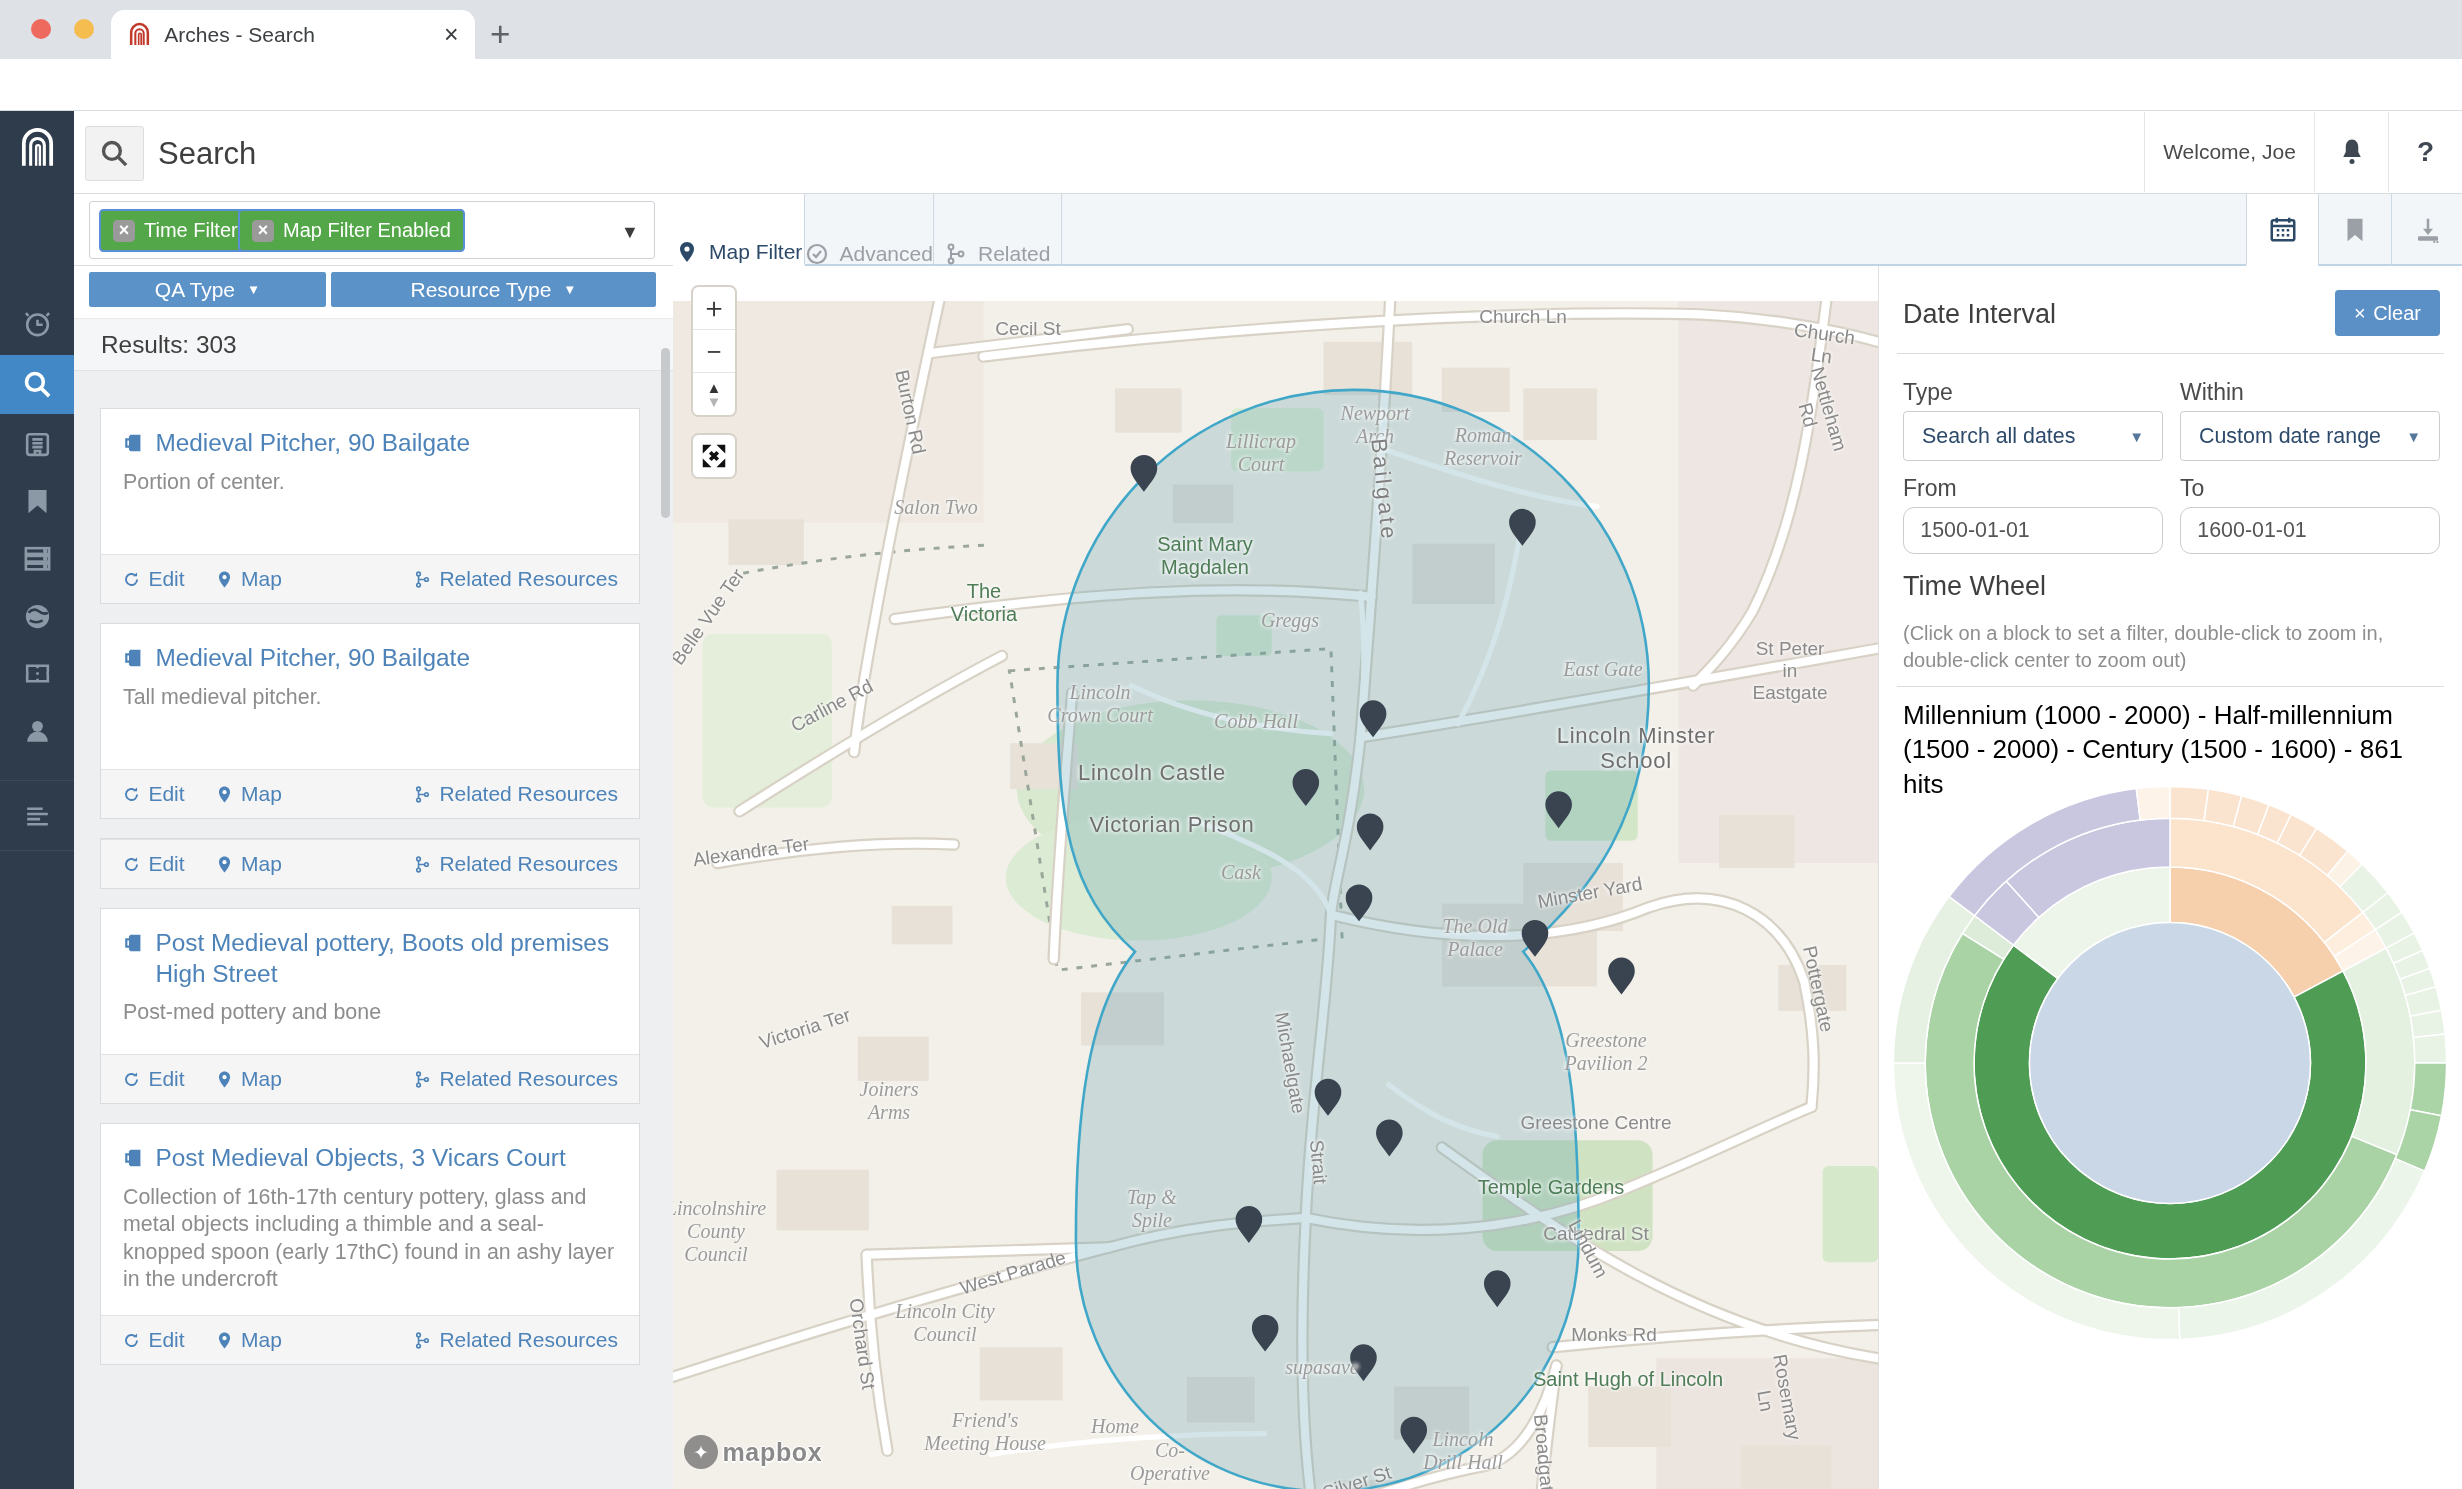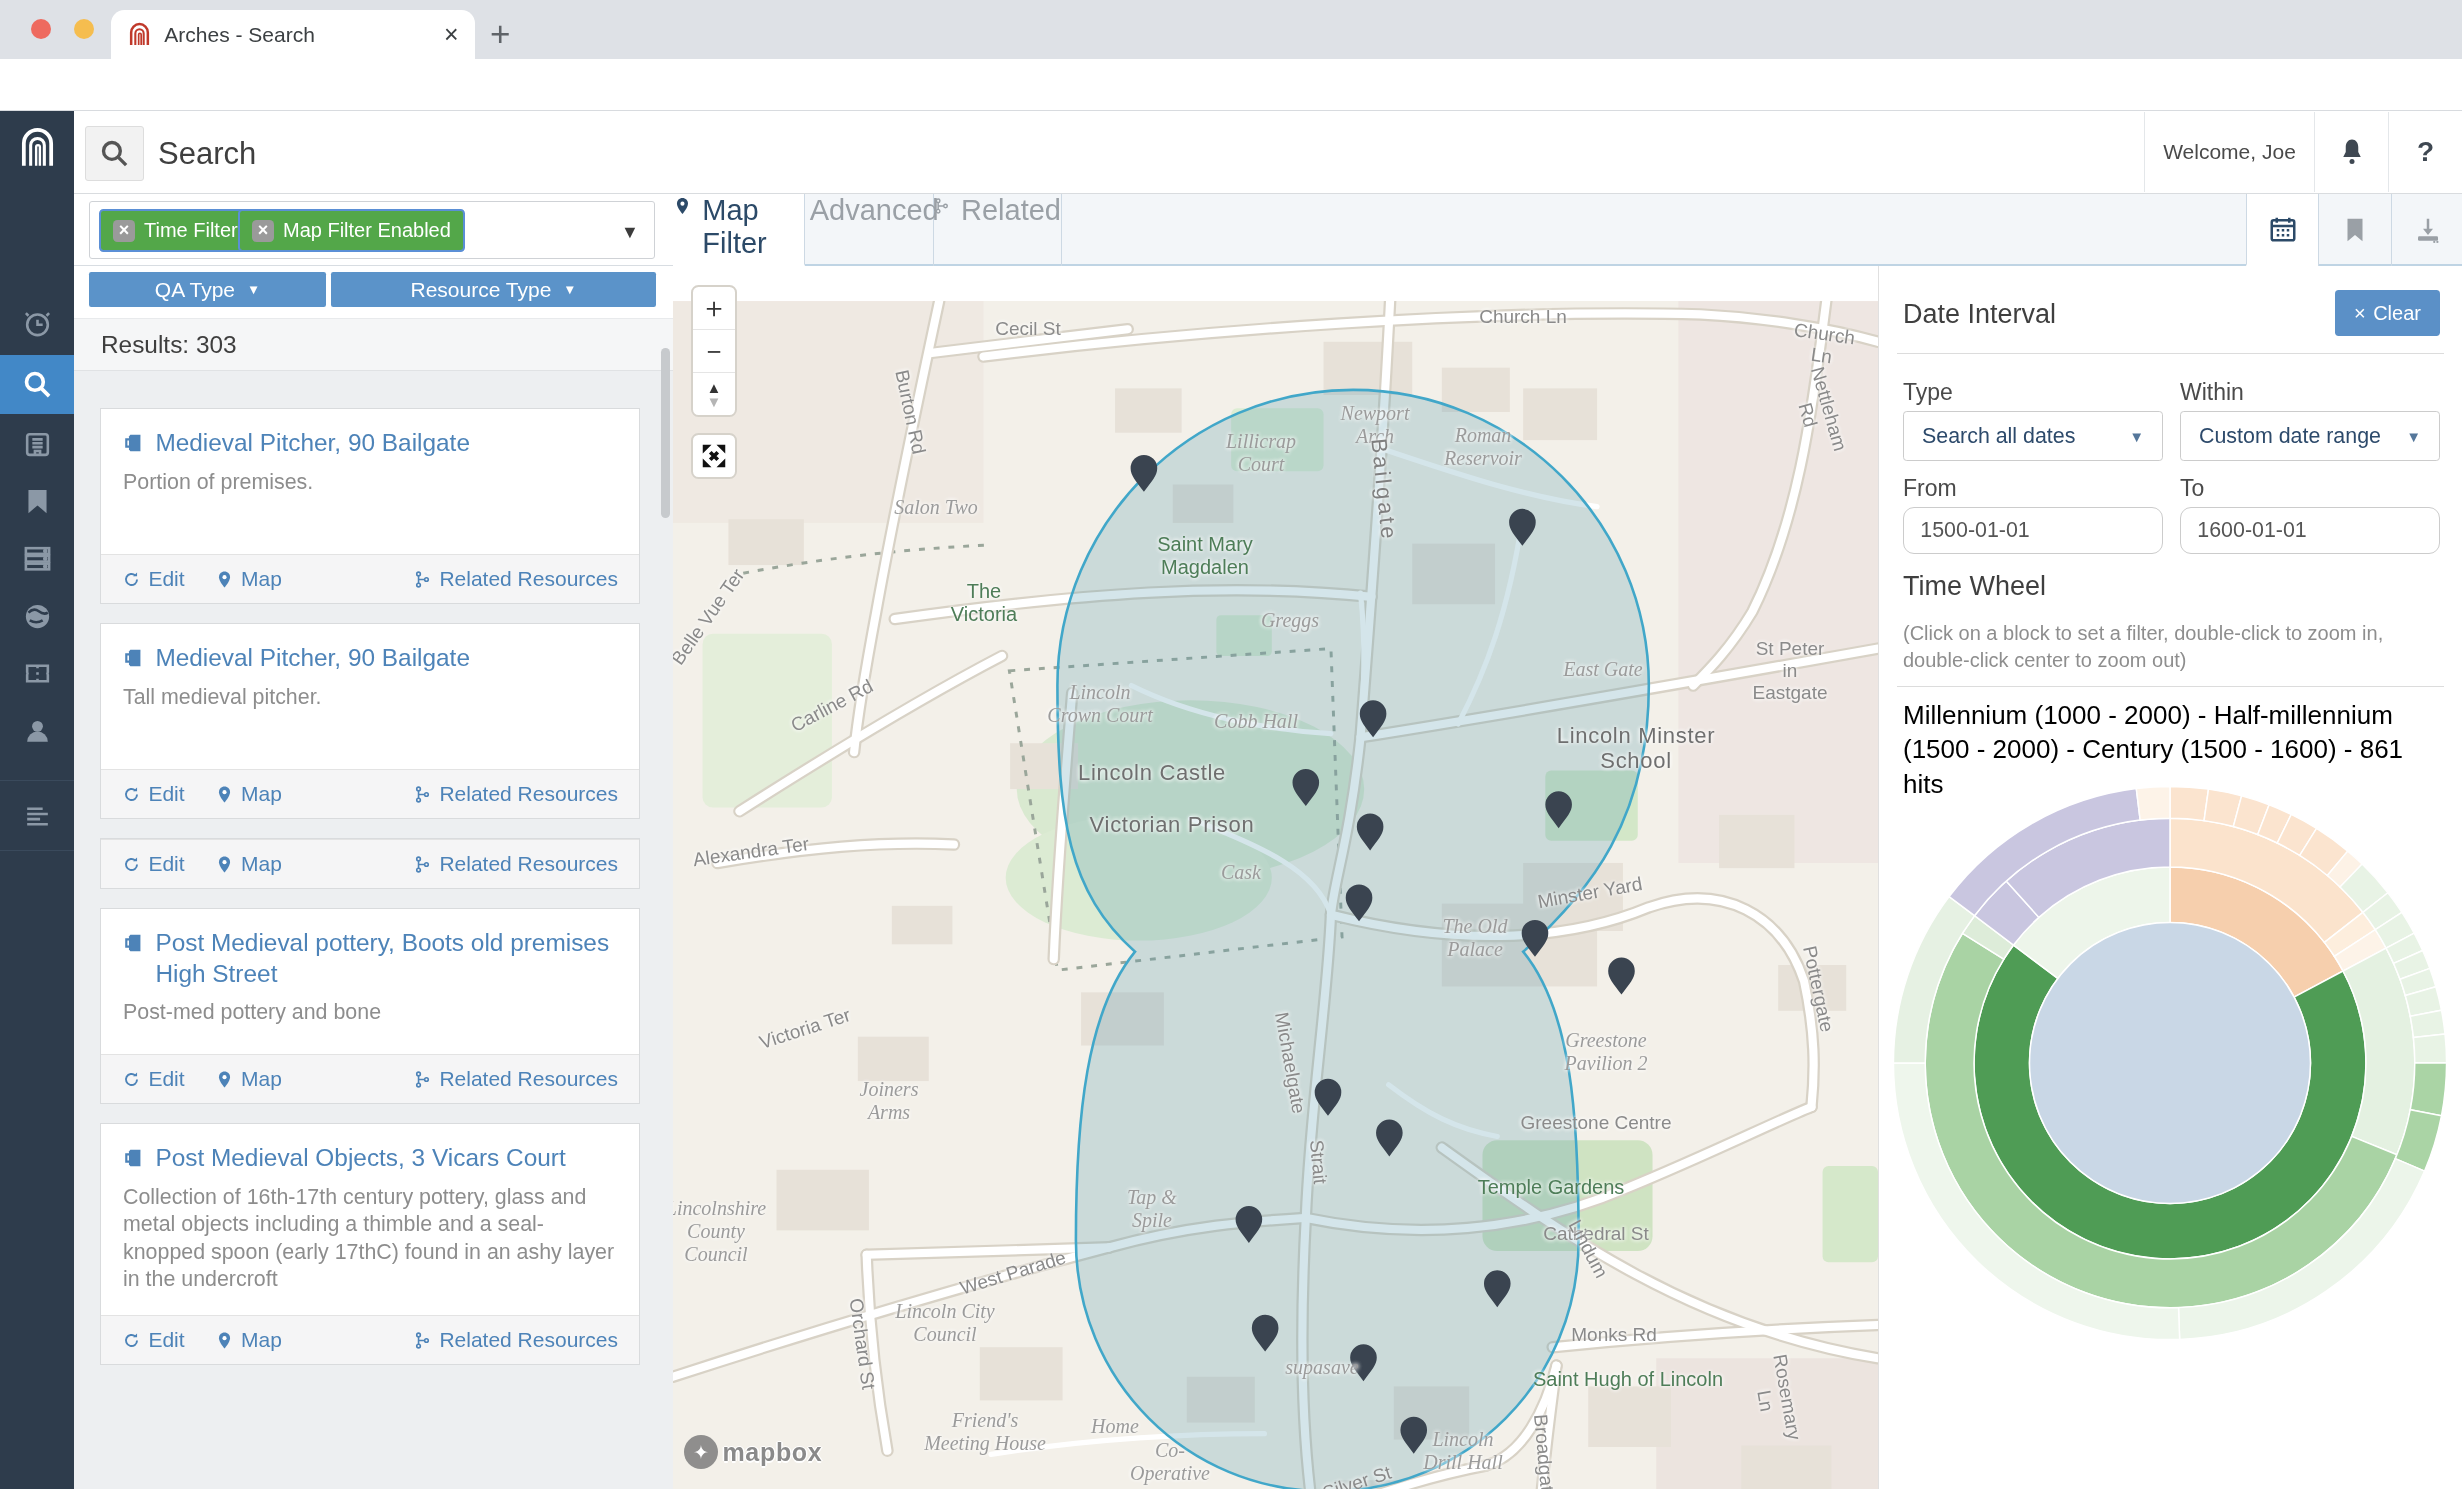--- a/index.html
+++ b/index.html
@@ -55,22 +55,22 @@
   
   #chips-row { left:74px; top:194px; width:599px; height:72px; background:#fff; border-bottom:1.5px solid #d8dde2; }
   #chips-box { left:89px; top:201px; width:566px; height:58px; background:#fff; border:1.5px solid #cfd2d6; border-radius:3px; }
   .chip { position:absolute; top:209px; height:43px; background:#53a749; border:2.2px solid #5b8fd6; border-radius:4.4px;
           display:flex; align-items:center; gap:9px; padding:0 12px; color:#fff; font-size:20px; }
   .chip-x { width:22px; height:22px; background:#9a9a9a; border-radius:4.4px; color:#fff; font-size:18px; font-weight:bold;
             display:flex; align-items:center; justify-content:center; }
   #chips-caret { left:621px; top:222px; font-size:18px; color:#3c3c3c; }
 
   #tabbar { left:673px; top:194px; width:1789px; height:72px; background:#f3f6f9; border-bottom:2.2px solid #bfd4e4; }
-  .ftab { position:absolute; top:194px; height:72px; display:flex; align-items:flex-start; justify-content:center; gap:10.4px;
-          font-size:29px; color:#9aa0a6; border-right:1.5px solid #cdd9e4; }
+  .ftab { position:absolute; top:194px; height:72px; display:flex; align-items:flex-end; justify-content:center; gap:10.4px;
+          font-size:21px; color:#9aa0a6; border-right:1.5px solid #cdd9e4; }
   .ftab svg { width:24px; height:24px; }
   .ftab.active { background:#fff; color:#2c4a68; border-bottom:2.2px solid #fff; }
   .icontab { position:absolute; top:194px; height:72px; width:72px; display:flex; align-items:center; justify-content:center; color:#9aa0a6; border-left:1.5px solid #cdd9e4; }
   .icontab svg { width:30px; height:30px; }
   .icontab.active { background:#fff; color:#2c4a68; border-bottom:2.2px solid #fff; }
 
   
   #facet-row { left:74px; top:266px; width:599px; height:52px; background:#fff; }
   .facet-btn { position:absolute; top:272px; height:35px; background:#5b93c9; border-radius:2.2px; color:#fff; font-size:21px;
                display:flex; align-items:center; justify-content:center; gap:12px; }
@@ -354,21 +354,21 @@
   <div class="abs" id="results-list">
       <div class="card">
         <div class="card-body">
           <div class="card-title">
             <svg viewBox="0 0 24 24">
               <path d="M8 3 h11 v18 H8 l-1.5-2 V5 Z" fill="#4d83b8"></path>
               <path d="M8 8 H3.6 v8 H8" fill="none" stroke="#4d83b8" stroke-width="2.4"></path>
             </svg>
             <span>Medieval Pitcher, 90 Bailgate</span>
           </div>
-          <div class="card-desc">Portion of premises.</div>
+          <div class="card-desc">Portion of center.</div>
         </div>
         <div class="card-footer">
           <span class="cf-link">
             <svg viewBox="0 0 24 24" fill="none" stroke="#4d83b8" stroke-width="2.4">
               <path d="M19 12 a7 7 0 1 1 -2.2-5.1"></path>
               <path d="M19 3 v5 h-5 z" fill="#4d83b8" stroke="none"></path>
             </svg>
             <span>Edit</span>
           </span>
           <span class="cf-link">

